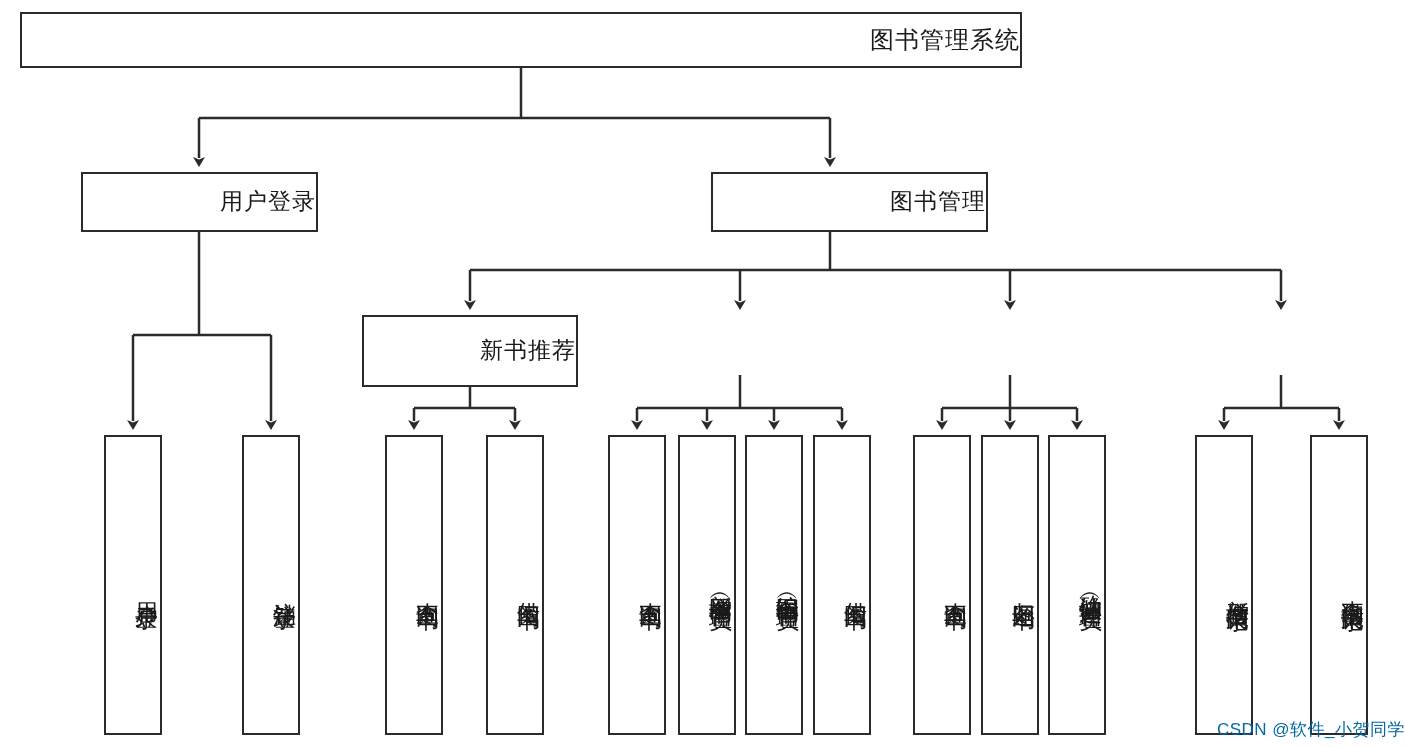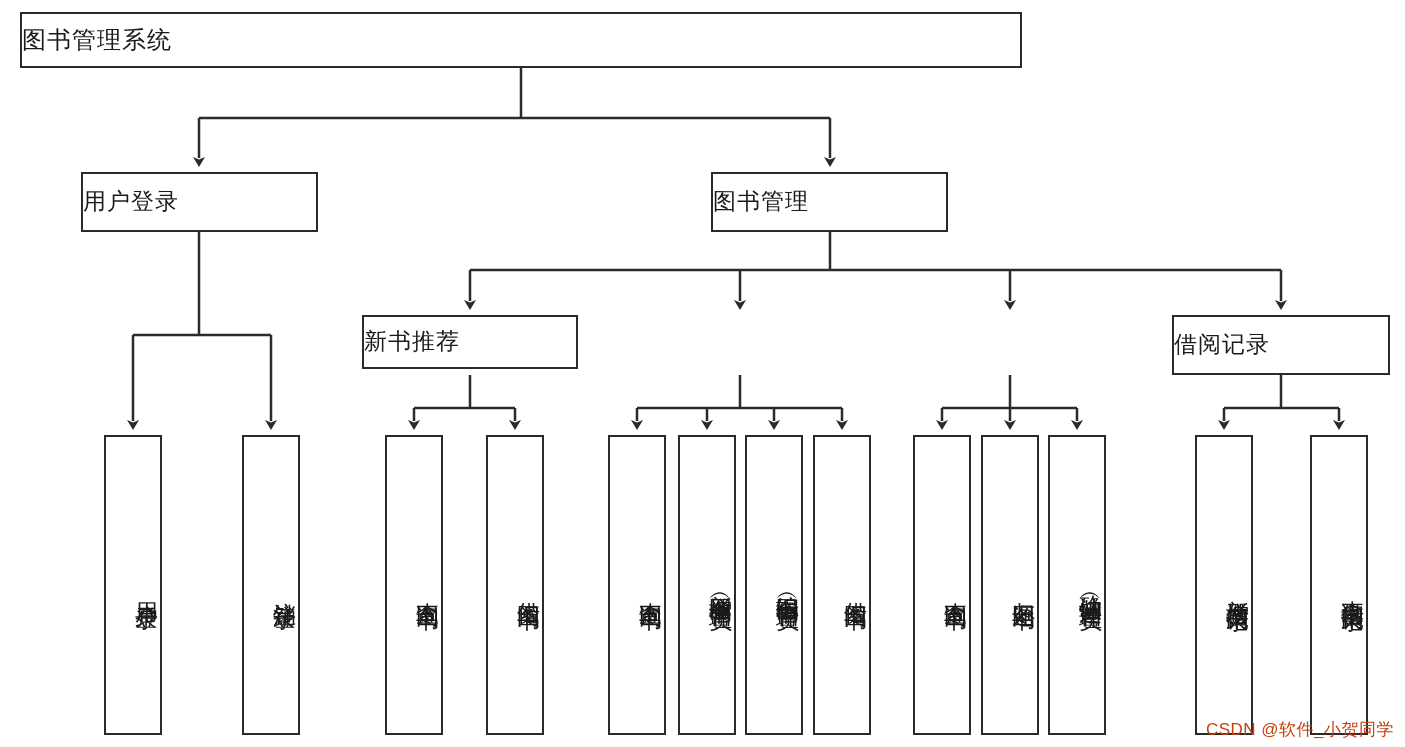--- a/index.html
+++ b/index.html
@@ -23,21 +23,21 @@
     height: 747px;
     pointer-events: none;
   }
   .node {
     position: absolute;
     box-sizing: border-box;
     border: 2.5px solid #2b2b2b;
     background: #ffffff;
     display: flex;
     align-items: center;
-    justify-content: flex-start;
+    justify-content: flex-end;
     color: #1a1a1a;
   }
   .node-h {
     font-size: 23px;
     letter-spacing: 1px;
     line-height: 1.1;
   }
   .node-root {
     font-size: 24px;
   }
@@ -55,24 +55,24 @@
     padding-top: 2px;
   }
   .vtext {
     writing-mode: vertical-rl;
     text-orientation: upright;
     letter-spacing: 2px;
     white-space: nowrap;
   }
   #watermark {
     position: absolute;
-    right: 11px;
+    right: 0;
     bottom: 6px;
     font-size: 17px;
-    color: #c2410c;
+    color: #0369a1;
     letter-spacing: 0.5px;
     white-space: nowrap;
   }
 </style>
 </head>
 <body>
 
 <div id="canvas">
 
   <svg id="edges" viewBox="0 0 1405 747" width="1405" height="747">
@@ -125,29 +125,26 @@
     </g>
   </svg>
 
   <div class="node node-h node-root" style="left:20px; top:12px; width:1002px; height:56px;">
     <span>图书管理系统</span>
   </div>
 
   <div class="node node-h" style="left:81px; top:172px; width:237px; height:60px;">
     <span>用户登录</span>
   </div>
-  <div class="node node-h" style="left:711px; top:172px; width:237px; height:60px;">
+  <div class="node node-h" style="left:711px; top:172px; width:277px; height:60px;">
     <span>图书管理</span>
   </div>
 
-  <div class="node node-h" style="left:362px; top:315px; width:216px; height:54px;">
+  <div class="node node-h" style="left:362px; top:315px; width:216px; height:72px;">
     <span>新书推荐</span>
-  </div>
-  <div class="node node-h" style="left:1172px; top:315px; width:218px; height:60px;">
-    <span>借阅记录</span>
   </div>
 
   <div class="node node-v" style="left:104px; top:435px; width:58px; height:300px;">
     <span class="vtext">用户登录</span>
   </div>
   <div class="node node-v" style="left:242px; top:435px; width:58px; height:300px;">
     <span class="vtext">注销登录</span>
   </div>
 
   <div class="node node-v" style="left:385px; top:435px; width:58px; height:300px;">

